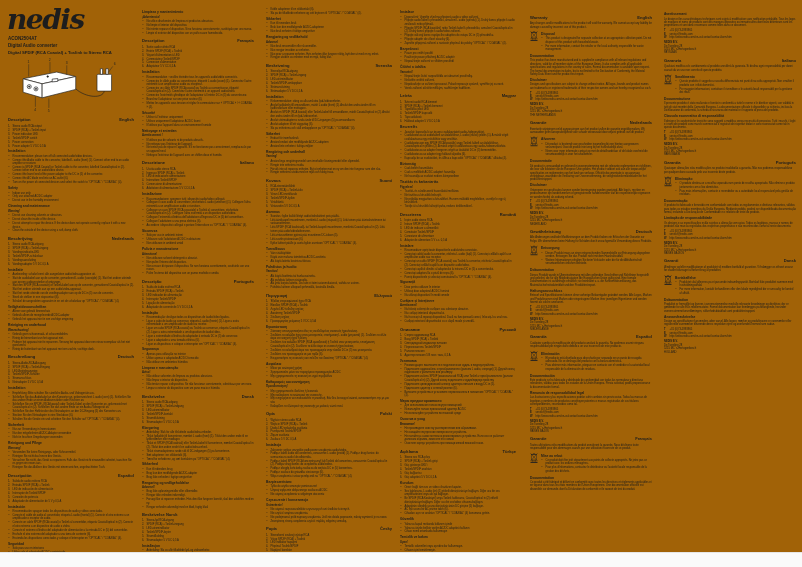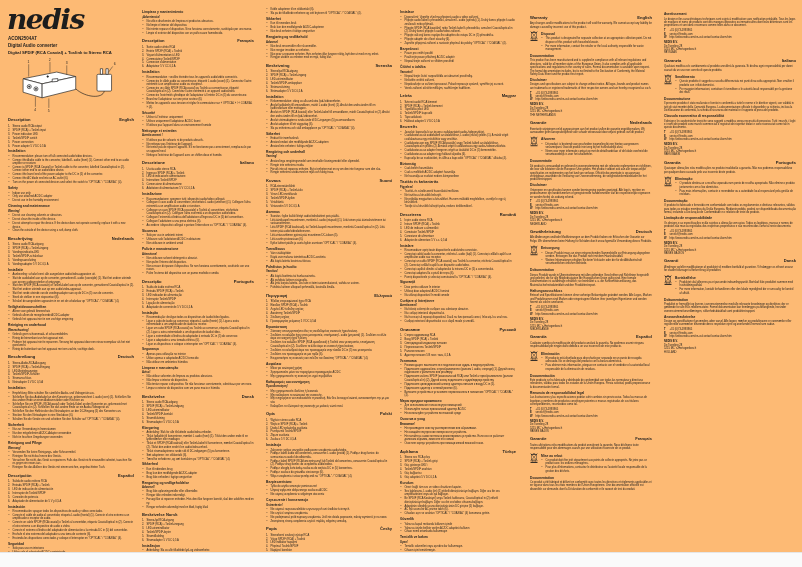--- a/index.html
+++ b/index.html
@@ -1,16 +1,16 @@
 <!DOCTYPE html>
 <html><head>
 <meta charset="utf-8">
 <style>
   html,body{margin:0;padding:0;background:#ffffff;}
-  .page{position:relative;width:802px;height:567px;background:#fdba74;overflow:hidden;
+  .page{position:relative;width:802px;height:567px;background:#a16207;overflow:hidden;
         font-family:"Liberation Sans",sans-serif;color:#1d1d1d;}
   .col{position:absolute;top:6px;height:552px;overflow:hidden;}
   #c0{left:8px;width:126px;}
   #c1{left:142px;width:112px;}
   #c2{left:266px;width:126px;}
   #c3{left:400px;width:116px;}
   #c4{left:530px;width:122px;top:8px;}
   #c5{left:664px;width:132px;top:8px;}
   .colin{width:200%;transform:scale(.5);transform-origin:0 0;font-size:5.3px;line-height:1.3;}
   

